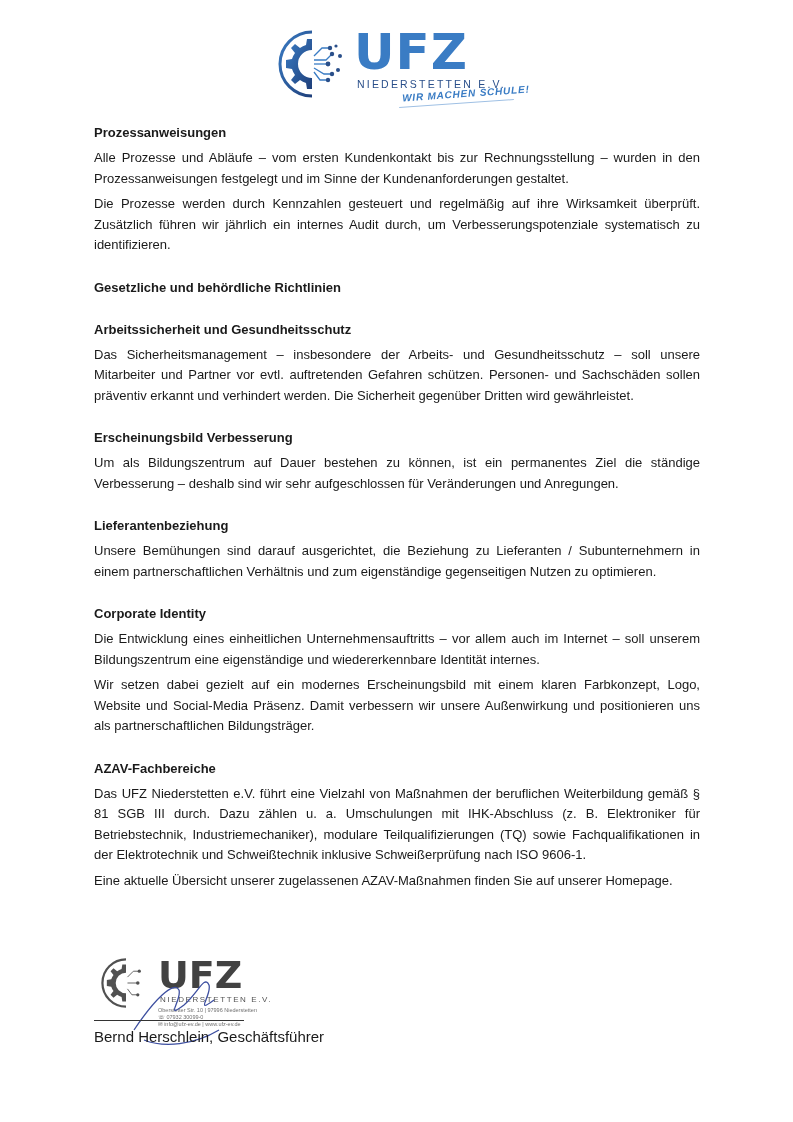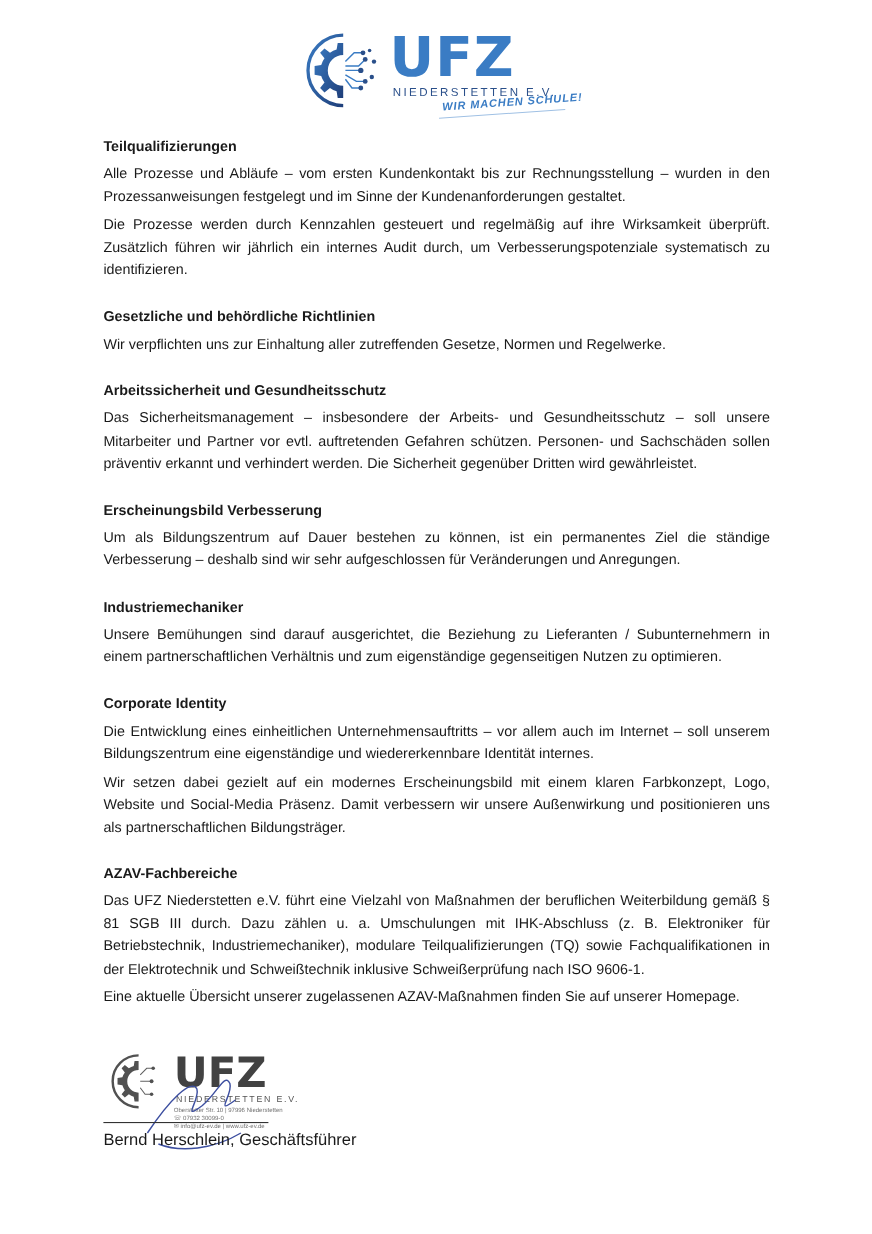--- a/index.html
+++ b/index.html
@@ -58,38 +58,37 @@
     </g>
   </svg>
   <span class="ufz">UFZ</span>
   <span class="sub">NIEDERSTETTEN E.V.</span>
   <span class="slogan">WIR MACHEN SCHULE!</span>
   <span class="swoosh"></span>
 </div>
 
 <div class="content">
   <div class="section">
-    <h2>Teilqualifizierungen</h2>
+    <h2>Prozessanweisungen</h2>
     <p>Alle Prozesse und Abläufe – vom ersten Kundenkontakt bis zur Rechnungsstellung – wurden in den Prozessanweisungen festgelegt und im Sinne der Kundenanforderungen gestaltet.</p>
     <p>Die Prozesse werden durch Kennzahlen gesteuert und regelmäßig auf ihre Wirksamkeit überprüft. Zusätzlich führen wir jährlich ein internes Audit durch, um Verbesserungspotenziale systematisch zu identifizieren.</p>
   </div>
   <div class="section">
     <h2>Gesetzliche und behördliche Richtlinien</h2>
-    <p>Wir verpflichten uns zur Einhaltung aller zutreffenden Gesetze, Normen und Regelwerke.</p>
   </div>
   <div class="section">
     <h2>Arbeitssicherheit und Gesundheitsschutz</h2>
     <p>Das Sicherheitsmanagement – insbesondere der Arbeits- und Gesundheitsschutz – soll unsere Mitarbeiter und Partner vor evtl. auftretenden Gefahren schützen. Personen- und Sachschäden sollen präventiv erkannt und verhindert werden. Die Sicherheit gegenüber Dritten wird gewährleistet.</p>
   </div>
   <div class="section">
     <h2>Erscheinungsbild Verbesserung</h2>
     <p>Um als Bildungszentrum auf Dauer bestehen zu können, ist ein permanentes Ziel die ständige Verbesserung – deshalb sind wir sehr aufgeschlossen für Veränderungen und Anregungen.</p>
   </div>
   <div class="section">
-    <h2>Industriemechaniker</h2>
+    <h2>Lieferantenbeziehung</h2>
     <p>Unsere Bemühungen sind darauf ausgerichtet, die Beziehung zu Lieferanten / Subunternehmern in einem partnerschaftlichen Verhältnis und zum eigenständige gegenseitigen Nutzen zu optimieren.</p>
   </div>
   <div class="section">
     <h2>Corporate Identity</h2>
     <p>Die Entwicklung eines einheitlichen Unternehmensauftritts – vor allem auch im Internet – soll unserem Bildungszentrum eine eigenständige und wiedererkennbare Identität internes.</p>
     <p>Wir setzen dabei gezielt auf ein modernes Erscheinungsbild mit einem klaren Farbkonzept, Logo, Website und Social-Media Präsenz. Damit verbessern wir unsere Außenwirkung und positionieren uns als partnerschaftlichen Bildungsträger.</p>
   </div>
   <div class="section">
     <h2>AZAV-Fachbereiche</h2>
     <p>Das UFZ Niederstetten e.V. führt eine Vielzahl von Maßnahmen der beruflichen Weiterbildung gemäß § 81 SGB III durch. Dazu zählen u. a. Umschulungen mit IHK-Abschluss (z. B. Elektroniker für Betriebstechnik, Industriemechaniker), modulare Teilqualifizierungen (TQ) sowie Fachqualifikationen in der Elektrotechnik und Schweißtechnik inklusive Schweißerprüfung nach ISO 9606-1.</p>

